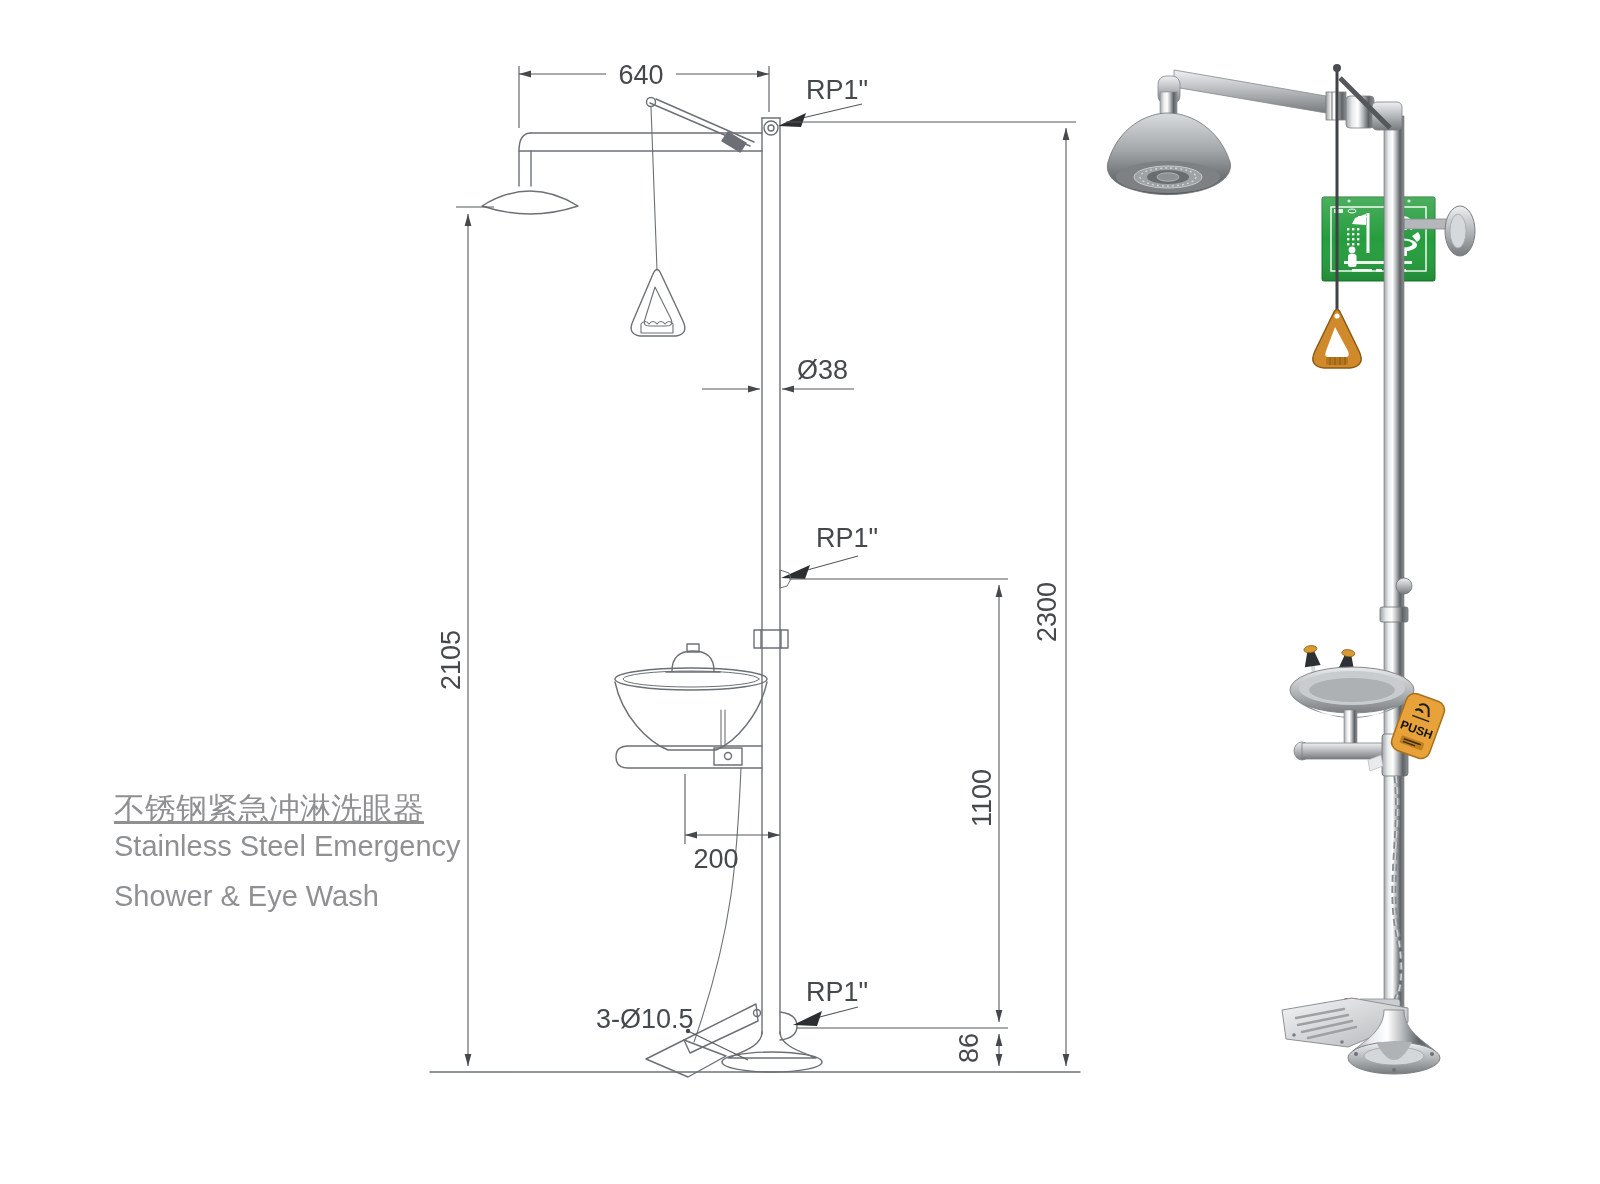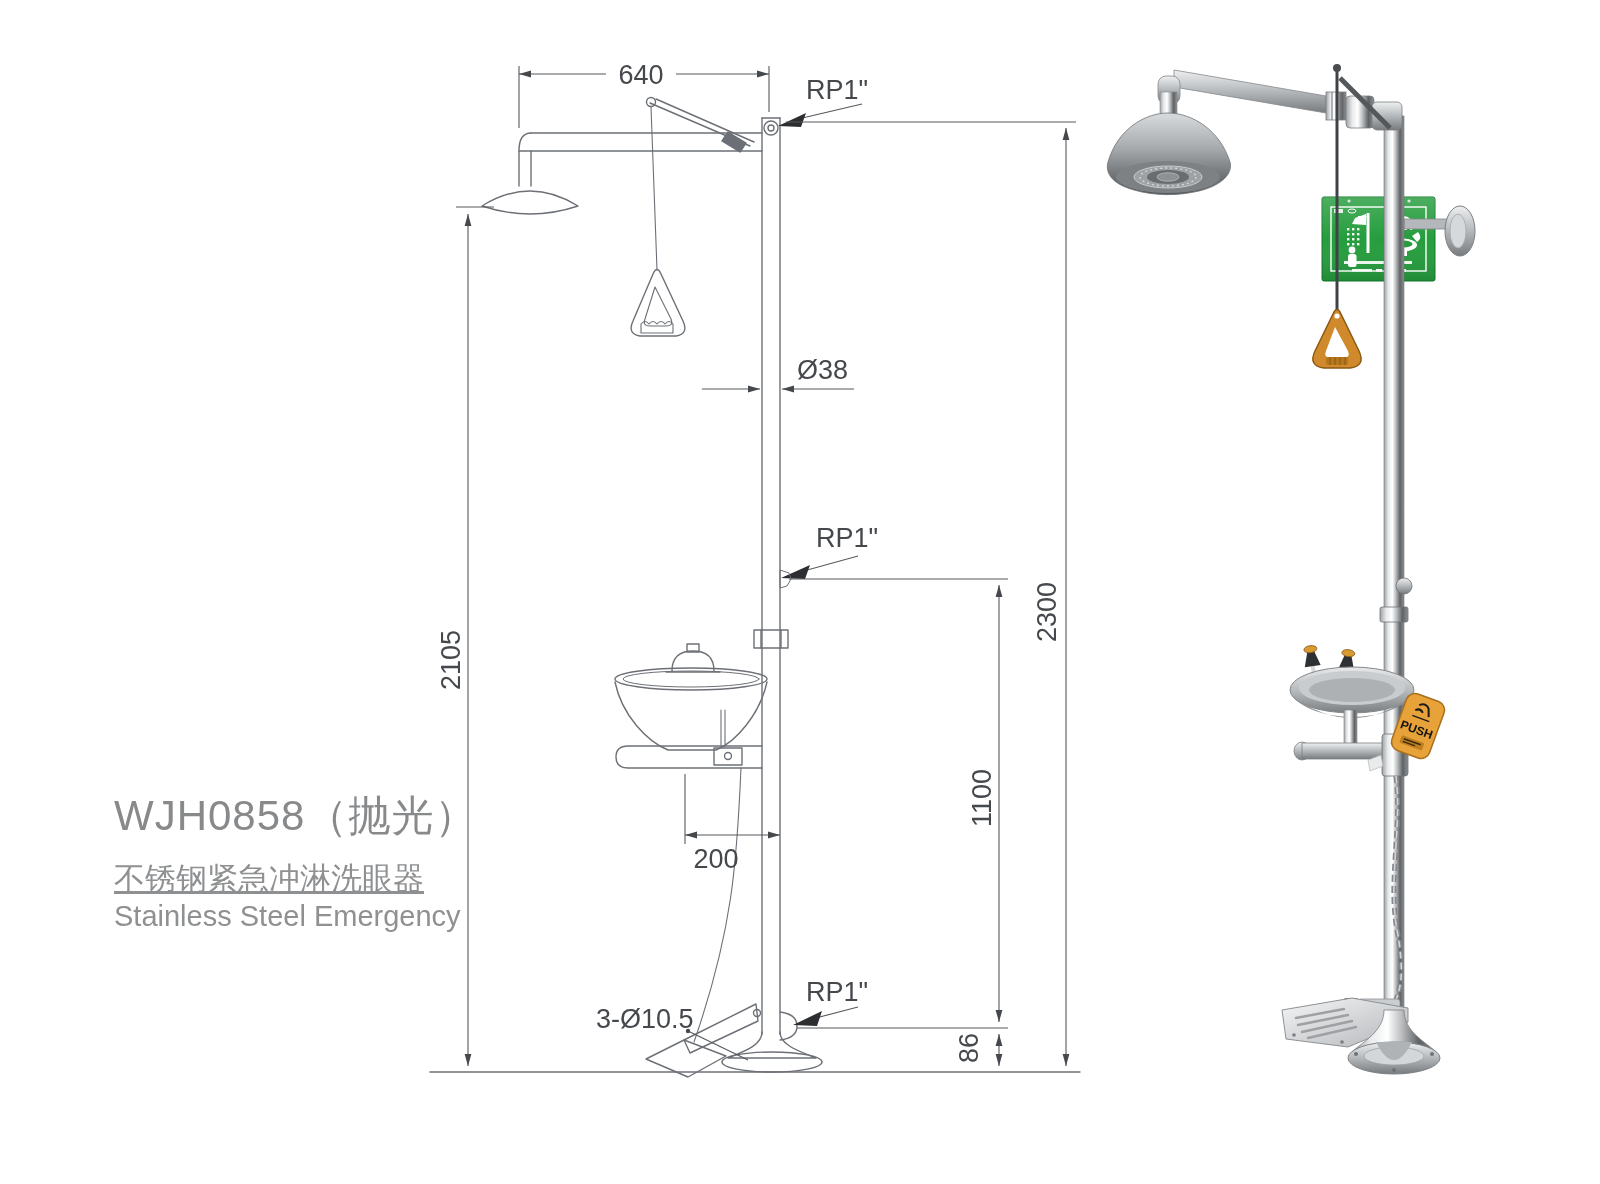--- a/index.html
+++ b/index.html
@@ -323,18 +323,18 @@
       <ellipse cx="1394" cy="1056" rx="30" ry="9" fill="#d4d7d9" stroke="#9fa2a5" stroke-width="0.8"></ellipse>
       <path d="M1376,1042 Q1394,1078 1412,1042" fill="#b0b3b6"></path>
       <circle cx="1356" cy="1054" r="2" fill="#6f7275"></circle>
       <circle cx="1432" cy="1054" r="2" fill="#6f7275"></circle>
       <circle cx="1394" cy="1070" r="2" fill="#6f7275"></circle>
     </g>
   </g>
 </svg>
 
   <div class="titleblock">
-    <div class="model">WJH0858（抛光）</div>
     <div class="cn">不锈钢紧急冲淋洗眼器</div>
     <div class="en">Stainless Steel Emergency</div>
+    <div class="en">Shower &amp; Eye Wash</div>
   </div>
 
 </div>
 
 </body></html>

